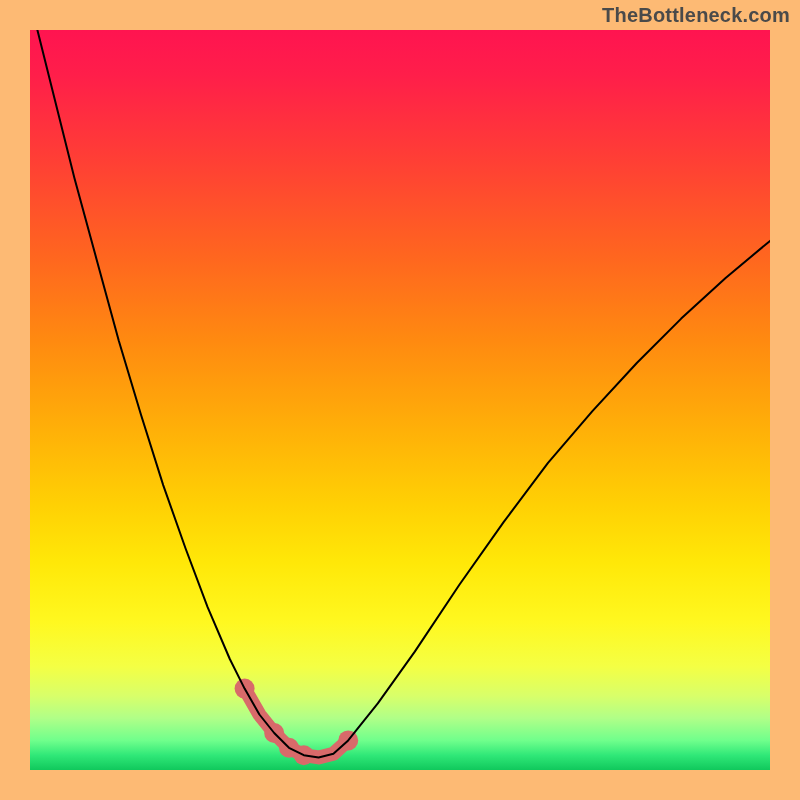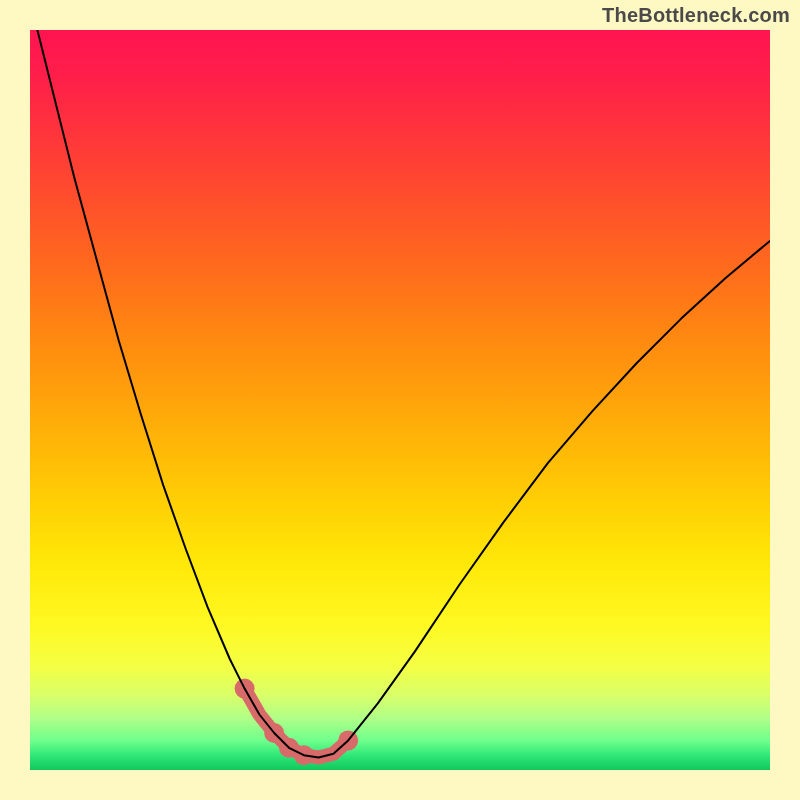--- a/index.html
+++ b/index.html
@@ -1,21 +1,21 @@
 <!DOCTYPE html>
 <html><head>
 <meta charset="utf-8">
 <style>
   * { margin: 0; padding: 0; box-sizing: border-box; }
   html, body { width: 800px; height: 800px; overflow: hidden; background: #000; }
   .frame {
     position: relative;
     width: 800px;
     height: 800px;
-    background: #fef9c3;
+    background: #fdba74;
     padding-left: 26px;
   }
   .watermark {
     position: absolute;
     top: 4px;
     right: 10px;
     font-family: Arial, Helvetica, sans-serif;
     font-size: 20px;
     font-weight: 600;
     color: #4a4a4a;

